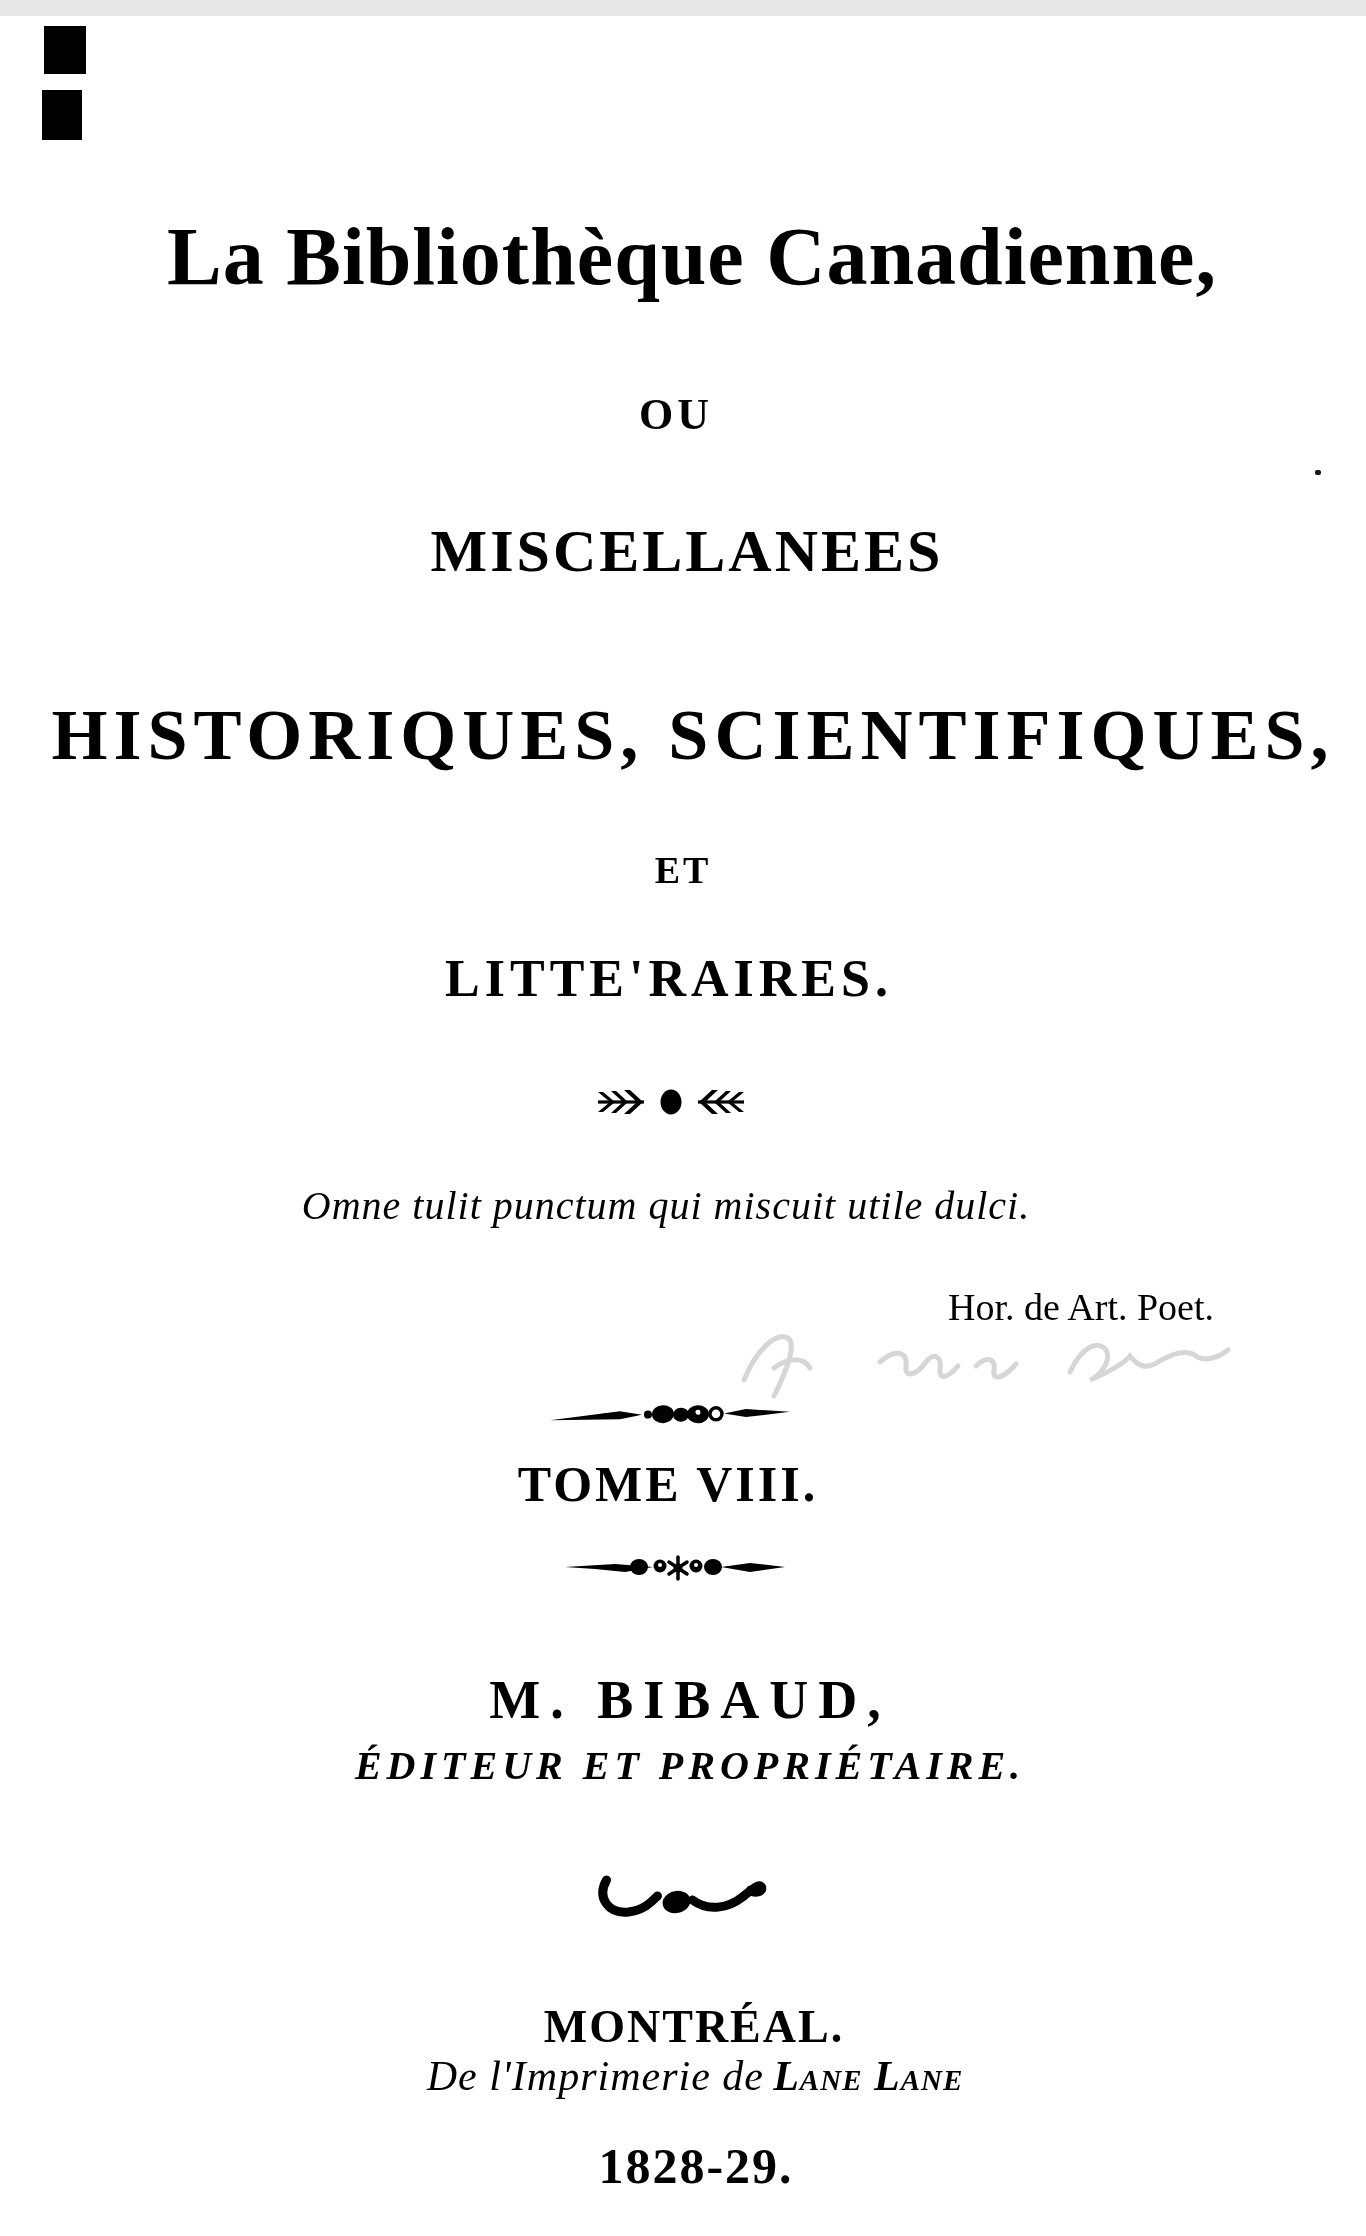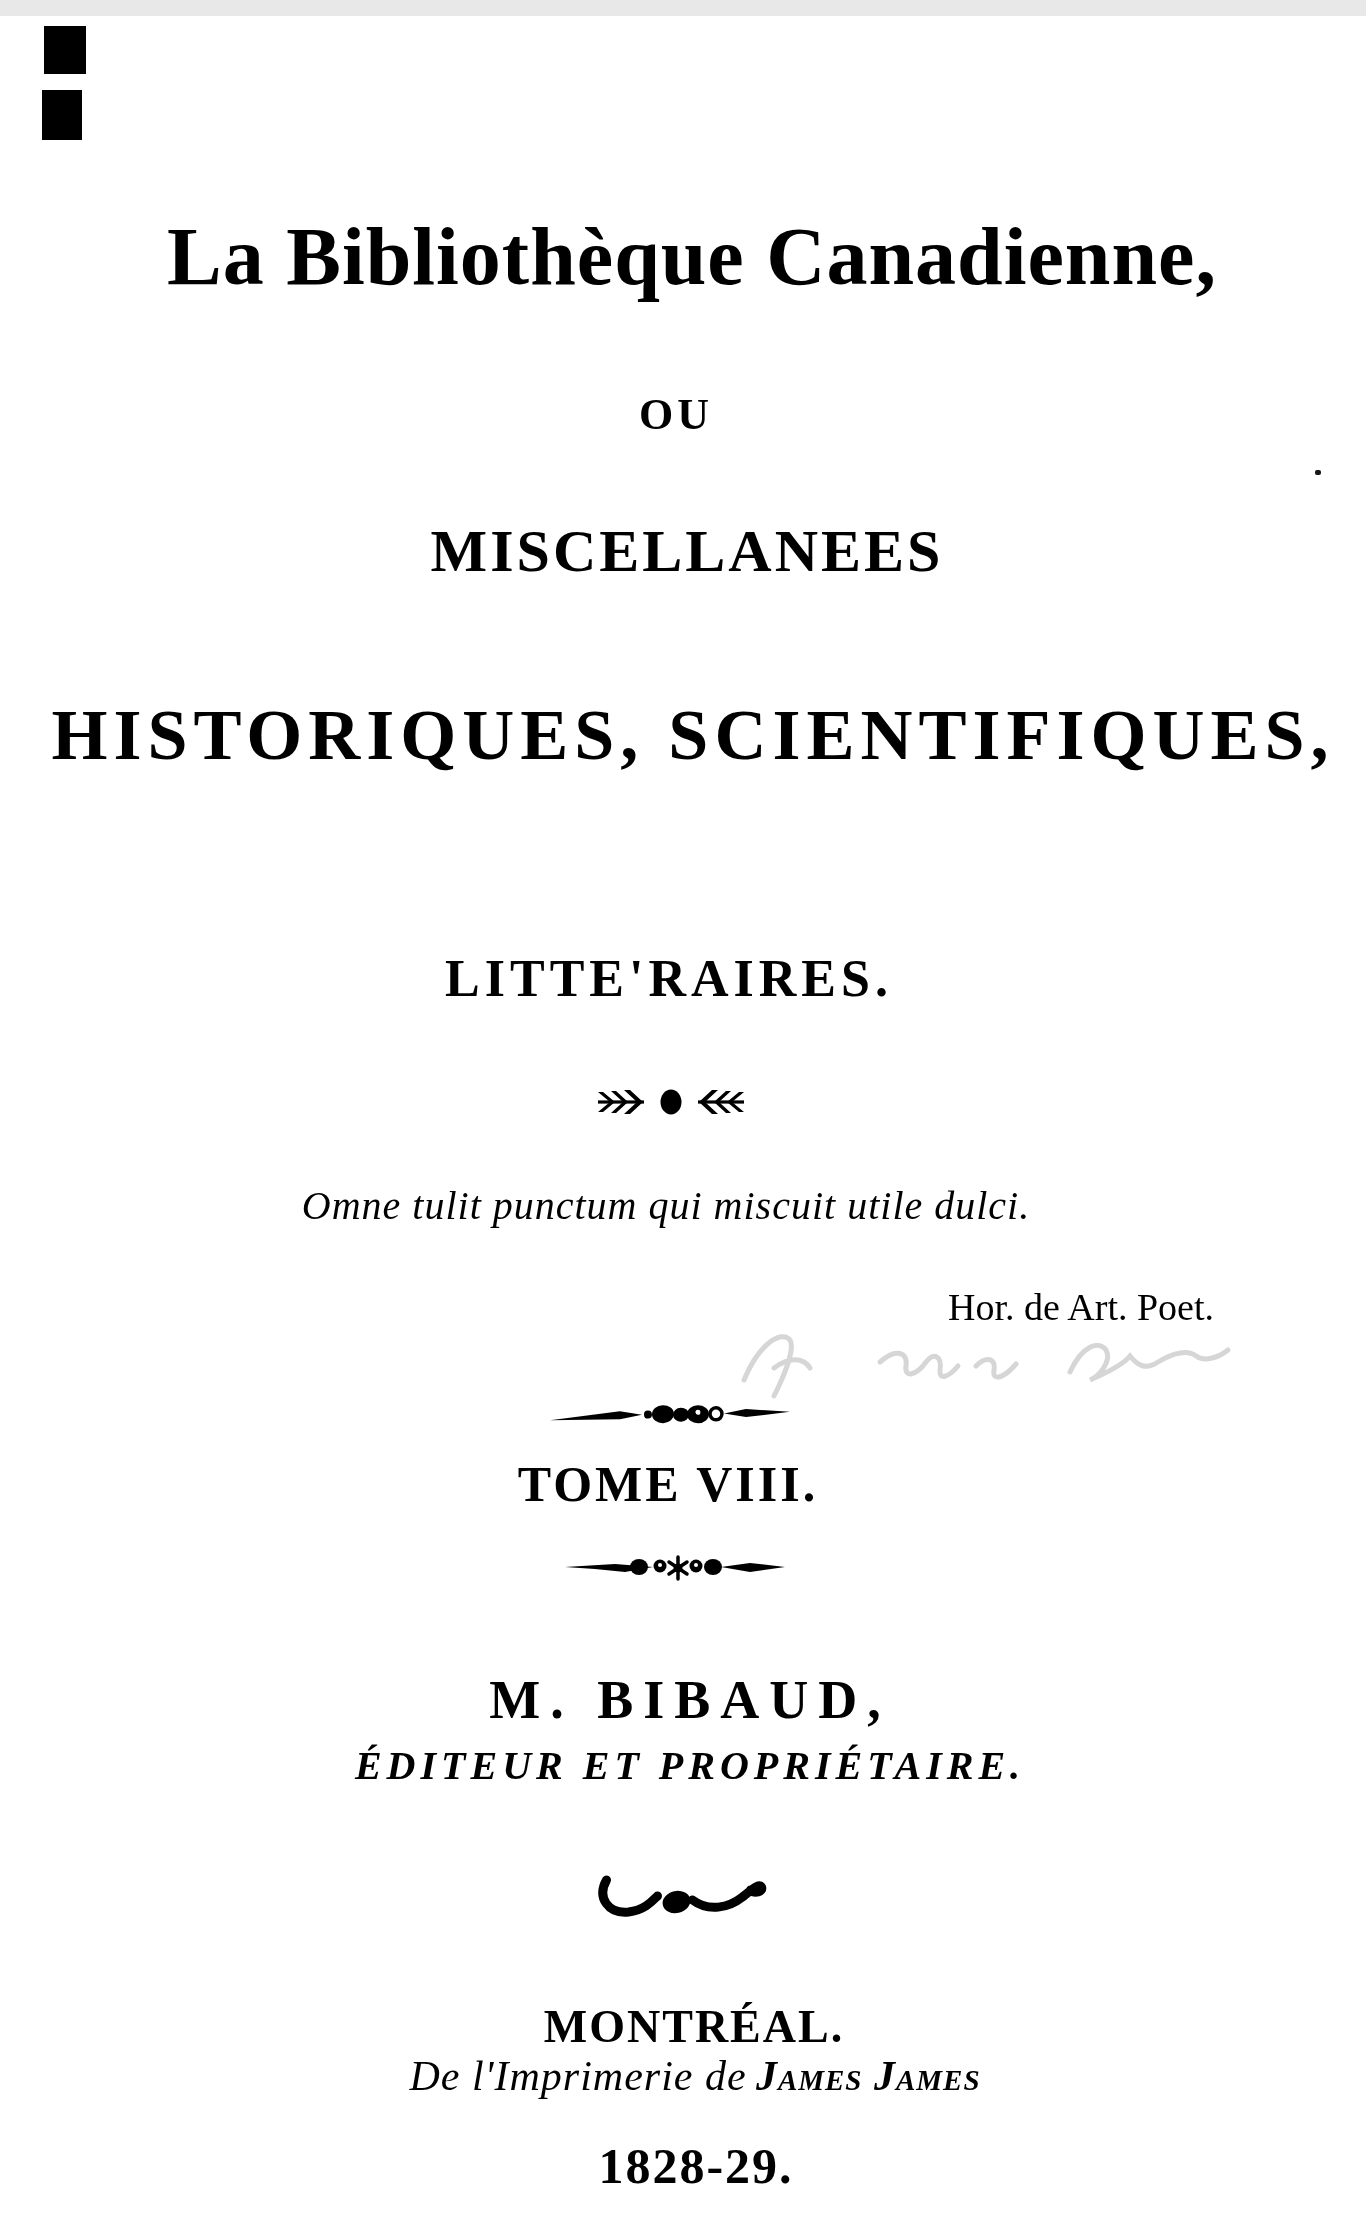--- a/index.html
+++ b/index.html
@@ -59,20 +59,21 @@
 <div id="page">
 
   <div class="corner-mark m1"></div>
   <div class="corner-mark m2"></div>
   <div class="ink-speck"></div>
 
   <div class="line title">La Bibliothèque Canadienne,</div>
   <div class="line ou">OU</div>
   <div class="line miscellanees">MISCELLANEES</div>
   <div class="line historiques">HISTORIQUES, SCIENTIFIQUES,</div>
+  <div class="line et">ET</div>
   <div class="line litteraires">LITTE'RAIRES.</div>
 
   <svg class="ornament arrows-orn" width="150" height="30" viewBox="0 0 150 30">
     <g fill="#000">
       <g id="arrfeath">
         <polygon points="2,5 14,15 2,25 7,25 19,15 7,5"></polygon>
         <polygon points="15,4 27,15 15,26 20,26 32,15 20,4"></polygon>
         <polygon points="28,3 41,15 28,27 34,27 47,15 34,3"></polygon>
         <rect x="2" y="13.4" width="46" height="3.2"></rect>
       </g>
@@ -130,16 +131,16 @@
   <div class="line bibaud">M. BIBAUD,</div>
   <div class="line editeur">ÉDITEUR ET PROPRIÉTAIRE.</div>
 
   <svg class="ornament swash-orn" width="175" height="52" viewBox="0 0 175 52">
     <path d="M12,10 C2,28 14,44 34,42 C50,40 58,31 63,26" fill="none" stroke="#000" stroke-width="9" stroke-linecap="round"></path>
     <ellipse cx="82" cy="32" rx="14" ry="11" transform="rotate(-12 82 32)" fill="#000"></ellipse>
     <path d="M98,30 C114,42 134,38 148,27 C158,19 165,13 167,17 C169,22 160,24 156,20" fill="none" stroke="#000" stroke-width="9" stroke-linecap="round"></path>
   </svg>
 
   <div class="line montreal">MONTRÉAL.</div>
-  <div class="line imprimerie"><span>De l'Imprimerie de</span><span class="printer-name">James James</span></div>
+  <div class="line imprimerie"><span>De l'Imprimerie de</span><span class="printer-name">Lane Lane</span></div>
   <div class="line years">1828-29.</div>
 
 </div>
 
 </body></html>

